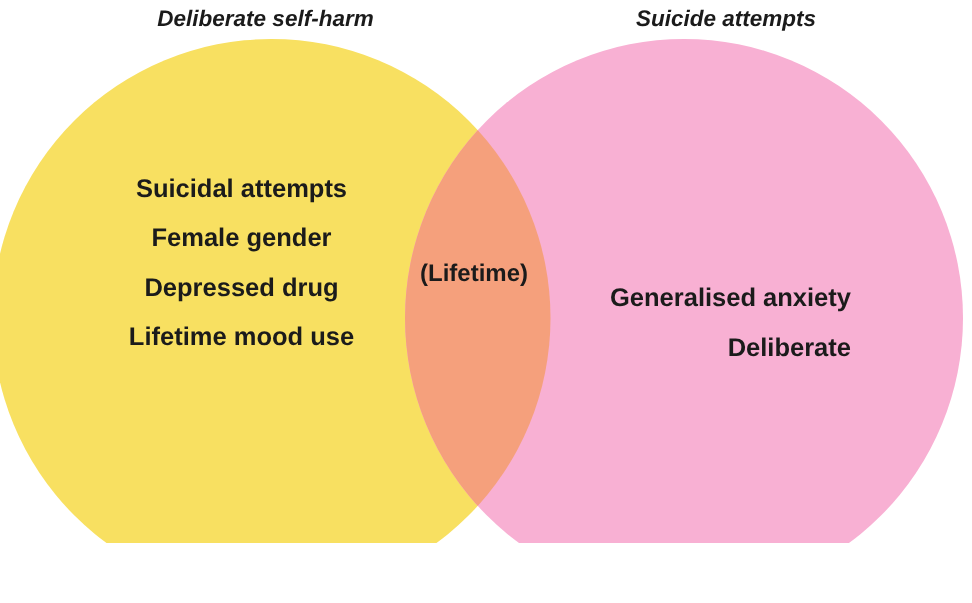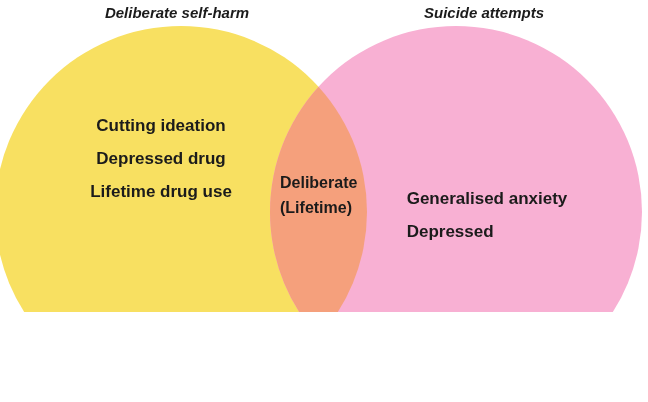--- a/index.html
+++ b/index.html
@@ -3,21 +3,21 @@
 <meta charset="utf-8">
 <style>
   html, body { margin: 0; padding: 0; }
   body {
     font-family: "Liberation Sans", sans-serif;
     background: #ffffff;
   }
   .stage {
     position: relative;
     width: 648px;
-    height: 312px;
+    height: 362px;
     background: #ffffff;
     overflow: hidden;
   }
   .stage svg { position: absolute; left: 0; top: 0; }
 
   .circle-title {
     position: absolute;
     top: 3px;
     transform: translateX(-50%);
     font-size: 15px;
@@ -41,21 +41,21 @@
     top: 109px;
     transform: translateX(-50%);
     text-align: center;
     font-size: 17px;
     line-height: 33px;
   }
   .right-items {
     left: 487px;
     top: 182px;
     transform: translateX(-50%);
-    text-align: left;
+    text-align: right;
     font-size: 17px;
     line-height: 33px;
   }
   .overlap-items {
     left: 280px;
     top: 170px;
     text-align: left;
     font-size: 16px;
     line-height: 25px;
   }
@@ -75,28 +75,28 @@
     <circle cx="181" cy="212" r="186" fill="#F8E061"></circle>
     <circle cx="456" cy="212" r="186" fill="#F8B0D3"></circle>
     <circle cx="181" cy="212" r="186" clip-path="url(#clip-right-circle)" fill="#F5A07C"></circle>
   </svg>
 
   <div class="circle-title title-left">Deliberate self-harm</div>
 
   <div class="circle-title title-right">Suicide attempts</div>
 
   <div class="text-block left-items">
-    <span class="text-line">Cutting ideation</span>
+    <span class="text-line">Suicidal attempts</span>
+    <span class="text-line">Female gender</span>
     <span class="text-line">Depressed drug</span>
-    <span class="text-line">Lifetime drug use</span>
+    <span class="text-line">Lifetime mood use</span>
   </div>
 
   <div class="text-block overlap-items">
-    <span class="text-line">Deliberate</span>
     <span class="text-line">(Lifetime)</span>
   </div>
 
   <div class="text-block right-items">
     <span class="text-line">Generalised anxiety</span>
-    <span class="text-line">Depressed</span>
+    <span class="text-line">Deliberate</span>
   </div>
 
 </div>
 
 </body></html>

